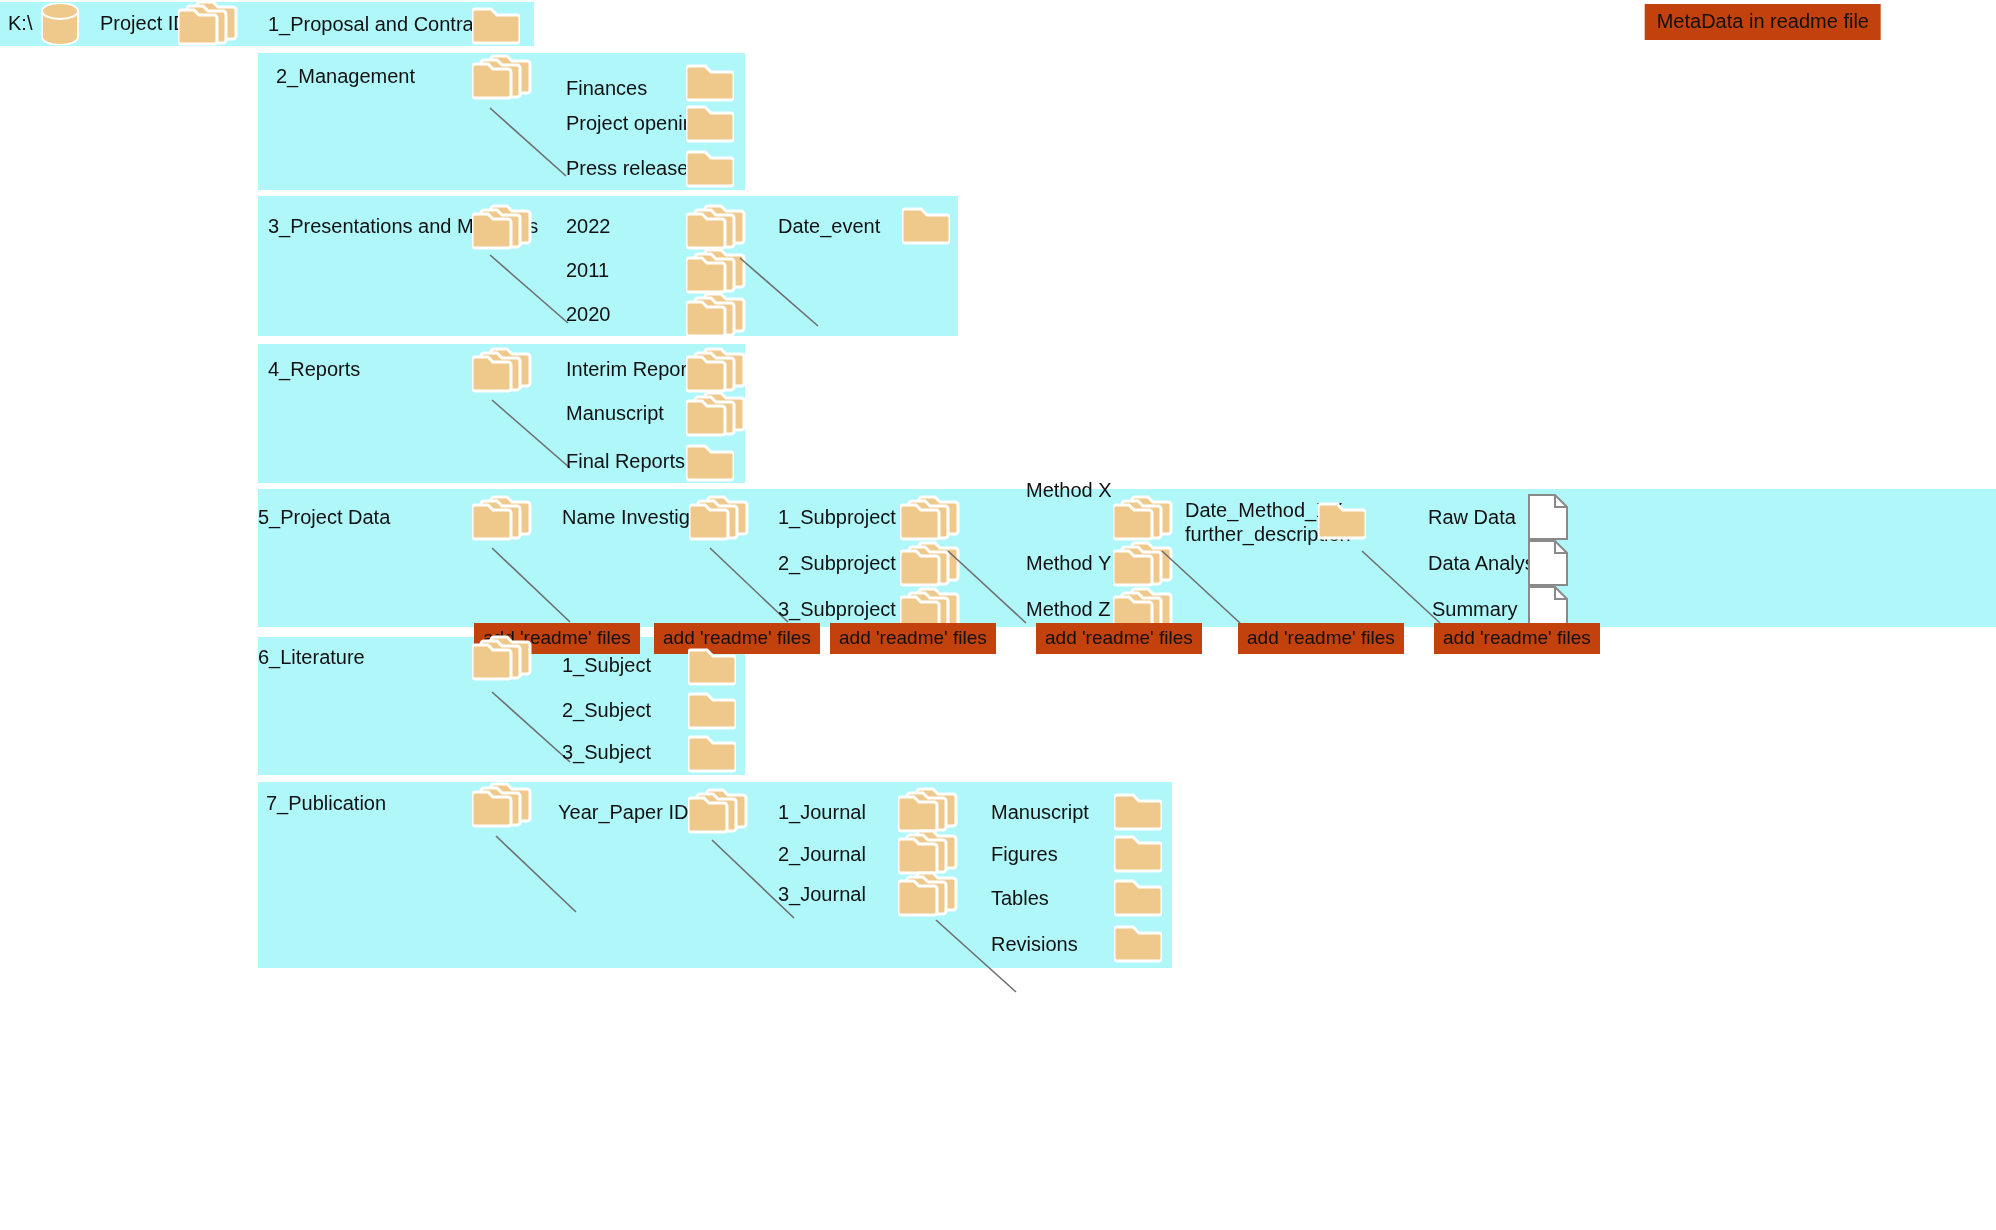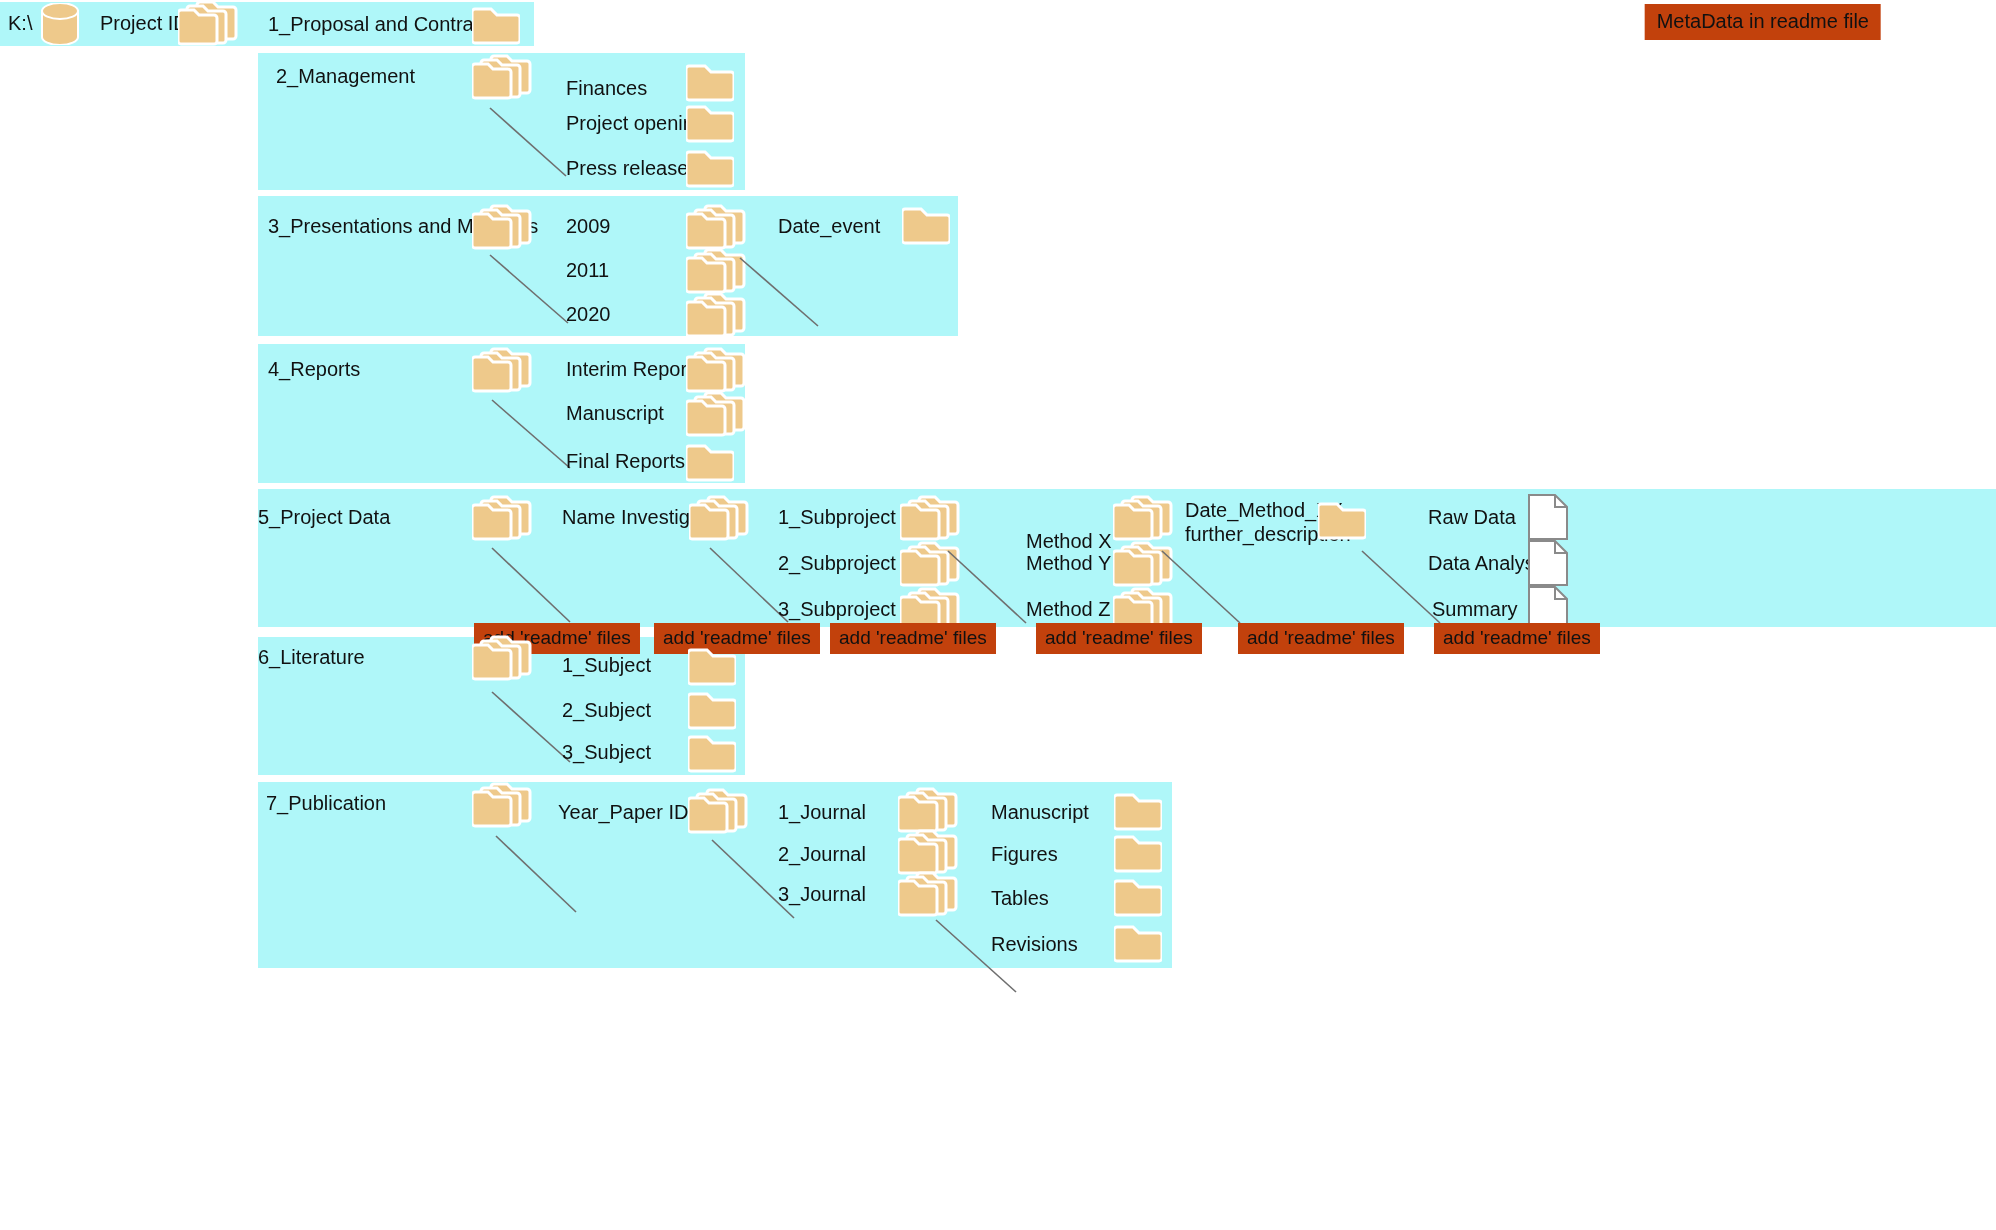--- a/index.html
+++ b/index.html
@@ -125,21 +125,21 @@
         <g stroke="#ffffff" stroke-width="3" fill="#eec98b">
       <path d="M22 2 h13 l5 5 h15 a3 3 0 0 1 3 3 v26 a3 3 0 0 1 -3 3 h-33 a3 3 0 0 1 -3 -3 v-31 a3 3 0 0 1 3 -3 z"></path>
       <path d="M12 6 h13 l5 5 h15 a3 3 0 0 1 3 3 v26 a3 3 0 0 1 -3 3 h-33 a3 3 0 0 1 -3 -3 v-31 a3 3 0 0 1 3 -3 z"></path>
       <path d="M3 10 h13 l5 5 h15 a3 3 0 0 1 3 3 v23 a3 3 0 0 1 -3 3 h-33 a3 3 0 0 1 -3 -3 v-28 a3 3 0 0 1 3 -3 z"></path>
     </g>
       </svg>
   </div>
   <svg class="conn" style="left:490px;top:255px;width:82px;height:72px;">
       <line x1="0" y1="0" x2="78" y2="68"></line>
     </svg>
-  <div class="lbl" style="left:566px;top:215px;">2009</div>
+  <div class="lbl" style="left:566px;top:215px;">2022</div>
   <div class="lbl" style="left:566px;top:259px;">2011</div>
   <div class="lbl" style="left:566px;top:303px;">2020</div>
   <div class="icon" style="left:686px;top:204px;">
       <svg width="62" height="46" viewBox="0 0 62 46">
         <g stroke="#ffffff" stroke-width="3" fill="#eec98b">
           <path d="M22 2 h13 l5 5 h15 a3 3 0 0 1 3 3 v26 a3 3 0 0 1 -3 3 h-33 a3 3 0 0 1 -3 -3 v-31 a3 3 0 0 1 3 -3 z"></path>
           <path d="M12 6 h13 l5 5 h15 a3 3 0 0 1 3 3 v26 a3 3 0 0 1 -3 3 h-33 a3 3 0 0 1 -3 -3 v-31 a3 3 0 0 1 3 -3 z"></path>
           <path d="M3 10 h13 l5 5 h15 a3 3 0 0 1 3 3 v23 a3 3 0 0 1 -3 3 h-33 a3 3 0 0 1 -3 -3 v-28 a3 3 0 0 1 3 -3 z"></path>
         </g>
       </svg>
@@ -267,21 +267,21 @@
           <path d="M22 2 h13 l5 5 h15 a3 3 0 0 1 3 3 v26 a3 3 0 0 1 -3 3 h-33 a3 3 0 0 1 -3 -3 v-31 a3 3 0 0 1 3 -3 z"></path>
           <path d="M12 6 h13 l5 5 h15 a3 3 0 0 1 3 3 v26 a3 3 0 0 1 -3 3 h-33 a3 3 0 0 1 -3 -3 v-31 a3 3 0 0 1 3 -3 z"></path>
           <path d="M3 10 h13 l5 5 h15 a3 3 0 0 1 3 3 v23 a3 3 0 0 1 -3 3 h-33 a3 3 0 0 1 -3 -3 v-28 a3 3 0 0 1 3 -3 z"></path>
         </g>
       </svg>
     </div>
   <svg class="conn" style="left:948px;top:551px;width:82px;height:76px;">
       <line x1="0" y1="0" x2="78" y2="72"></line>
     </svg>
 
-  <div class="lbl" style="left:1026px;top:530px;text-align:right;">Method X</div>
+  <div class="lbl" style="left:1026px;top:479px;text-align:right;">Method X</div>
   <div class="lbl" style="left:1026px;top:552px;">Method Y</div>
   <div class="lbl" style="left:1026px;top:598px;">Method Z</div>
   <div class="icon" style="left:1113px;top:495px;">
       <svg width="62" height="46" viewBox="0 0 62 46">
         <g stroke="#ffffff" stroke-width="3" fill="#eec98b">
           <path d="M22 2 h13 l5 5 h15 a3 3 0 0 1 3 3 v26 a3 3 0 0 1 -3 3 h-33 a3 3 0 0 1 -3 -3 v-31 a3 3 0 0 1 3 -3 z"></path>
           <path d="M12 6 h13 l5 5 h15 a3 3 0 0 1 3 3 v26 a3 3 0 0 1 -3 3 h-33 a3 3 0 0 1 -3 -3 v-31 a3 3 0 0 1 3 -3 z"></path>
           <path d="M3 10 h13 l5 5 h15 a3 3 0 0 1 3 3 v23 a3 3 0 0 1 -3 3 h-33 a3 3 0 0 1 -3 -3 v-28 a3 3 0 0 1 3 -3 z"></path>
         </g>
       </svg>

